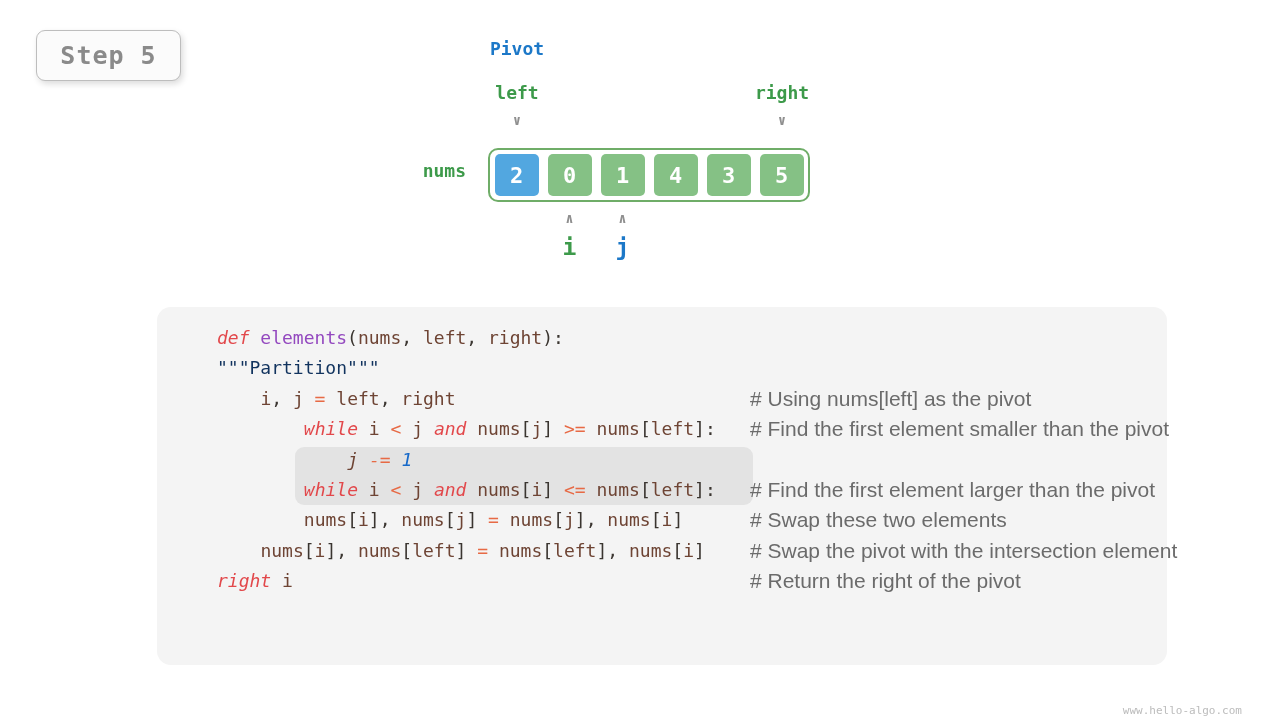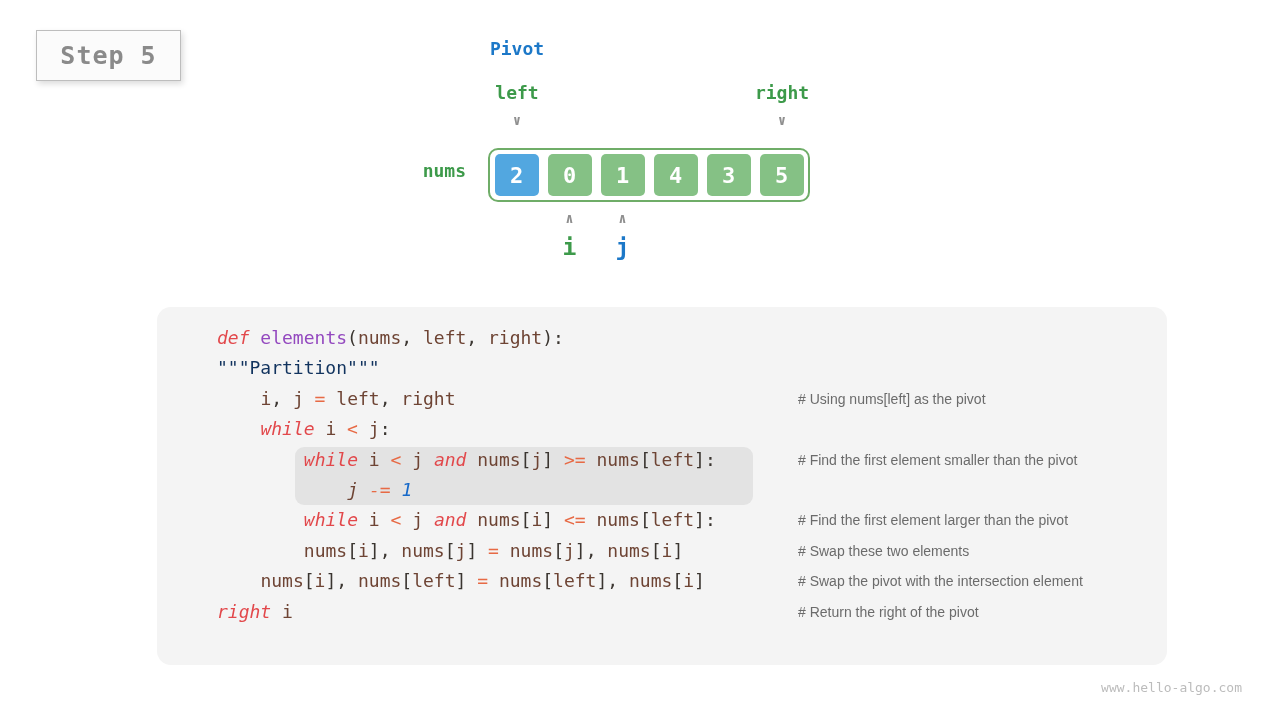--- a/index.html
+++ b/index.html
@@ -3,21 +3,21 @@
 <meta charset="utf-8">
 <style>
   html,body{margin:0;padding:0;background:#ffffff;}
   .canvas{
     position:relative;width:1280px;height:720px;background:#ffffff;overflow:hidden;
     font-family:"DejaVu Sans Mono","Liberation Mono",monospace;
   }
   
   .step-box{
     position:absolute;left:36px;top:30px;width:143px;height:49px;
-    border:1.5px solid #bdbdbd;border-radius:0;background:#fbfbfb;
+    border:1.5px solid #bdbdbd;border-radius:9px;background:#fbfbfb;
     box-shadow:2px 3px 6px rgba(0,0,0,0.14);
     display:flex;align-items:center;justify-content:center;
     font-size:25px;font-weight:bold;color:#8a8a8a;letter-spacing:1px;
   }
   
   .lbl{position:absolute;font-weight:bold;font-size:18px;text-align:center;}
   .pivot-label{left:457px;top:38px;width:120px;color:var(--blue);}
   .left-label{left:457px;top:82px;width:120px;color:var(--green);}
   .right-label{left:722px;top:82px;width:120px;color:var(--green);}
   .nums-label{left:346px;top:160px;width:120px;text-align:right;color:var(--green);}
@@ -48,32 +48,32 @@
   }
   .code-highlight{
     position:absolute;left:138px;top:140px;width:458px;height:58px;
     background:var(--hl-bg);border-radius:9px;
   }
   .code-inner{position:absolute;left:60px;top:16px;right:10px;}
   .code-line{position:relative;height:30.4px;line-height:30.4px;white-space:pre;font-size:18px;}
   .code-comment{
     position:absolute;left:533px;top:0;
     font-family:"Liberation Sans","DejaVu Sans",sans-serif;
-    font-size:14px;color:#6b6b6b;white-space:pre;margin-left:48px;
+    font-size:21px;color:#6b6b6b;white-space:pre;
   }
   .tok-kw{color:var(--tok-kw);font-style:italic;}
   .tok-op{color:var(--tok-op);}
   .tok-fn{color:var(--tok-fn);}
   .tok-num{color:var(--tok-num);}
   .tok-str{color:var(--tok-str);}
   .tok-var{color:var(--tok-var);}
   .tok-pl{color:var(--tok-pl);}
   
   .watermark{
-    position:absolute;right:38px;top:680px;font-size:13px;color:#bcbcbc;
+    position:absolute;right:38px;top:704px;font-size:11px;color:#bcbcbc;
   }
 </style>
 </head>
 <body>
 
 <div class="canvas" style="--blue: #1c78c8; --green: #3d9a4a; --cell-green: #85c185; --cell-blue: #52a7e0; --array-border: #6fad68; --arrow-gray: #8f8f8f; --code-bg: #f4f4f4; --hl-bg: #e3e3e3; --tok-kw: #e2484b; --tok-op: #e76a45; --tok-fn: #9348bf; --tok-num: #1769c9; --tok-str: #11335e; --tok-var: #6e4434; --tok-pl: #3a3530;">
 
   <div class="step-box">
     <span>Step 5</span>
   </div>
@@ -100,21 +100,20 @@
   <div class="arrow ptr-arrow" id="j-arrow" style="left: 610.5px;">∧</div>
   <div class="ptr-label green" id="i-label" style="left: 557.5px;">i</div>
   <div class="ptr-label blue" id="j-label" style="left: 610.5px;">j</div>
 
   <div class="code-block">
     <div class="code-highlight"></div>
     <div class="code-inner" id="code-lines">
         <div class="code-line"><span style="padding-left: 0px;"><span class="tok-kw">def</span><span class="tok-pl"> </span><span class="tok-fn">elements</span><span class="tok-pl">(</span><span class="tok-var">nums</span><span class="tok-pl">, </span><span class="tok-var">left</span><span class="tok-pl">, </span><span class="tok-var">right</span><span class="tok-pl">):</span></span></div>
         <div class="code-line"><span style="padding-left: 0px;"><span class="tok-str">"""Partition"""</span></span></div>
         <div class="code-line"><span style="padding-left: 43.4px;"><span class="tok-var">i</span><span class="tok-pl">, </span><span class="tok-var">j</span><span class="tok-pl"> </span><span class="tok-op">=</span><span class="tok-pl"> </span><span class="tok-var">left</span><span class="tok-pl">, </span><span class="tok-var">right</span></span><span class="code-comment"># Using nums[left] as the pivot</span></div>
-        <div class="code-line"><span style="padding-left: 43.4px;"><span class="tok-kw">while</span><span class="tok-pl"> </span><span class="tok-var">i</span><span class="tok-pl"> </span><span class="tok-op">&lt;</span><span class="tok-pl"> </span><span class="tok-var">j</span><span class="tok-pl">:</span></span></div>
         <div class="code-line"><span style="padding-left: 86.8px;"><span class="tok-kw">while</span><span class="tok-pl"> </span><span class="tok-var">i</span><span class="tok-pl"> </span><span class="tok-op">&lt;</span><span class="tok-pl"> </span><span class="tok-var">j</span><span class="tok-pl"> </span><span class="tok-kw">and</span><span class="tok-pl"> </span><span class="tok-var">nums</span><span class="tok-pl">[</span><span class="tok-var">j</span><span class="tok-pl">] </span><span class="tok-op">&gt;=</span><span class="tok-pl"> </span><span class="tok-var">nums</span><span class="tok-pl">[</span><span class="tok-var">left</span><span class="tok-pl">]:</span></span><span class="code-comment"># Find the first element smaller than the pivot</span></div>
         <div class="code-line"><span style="padding-left: 130.2px; font-style: italic;"><span class="tok-var">j</span><span class="tok-pl"> </span><span class="tok-op">-=</span><span class="tok-pl"> </span><span class="tok-num">1</span></span></div>
         <div class="code-line"><span style="padding-left: 86.8px;"><span class="tok-kw">while</span><span class="tok-pl"> </span><span class="tok-var">i</span><span class="tok-pl"> </span><span class="tok-op">&lt;</span><span class="tok-pl"> </span><span class="tok-var">j</span><span class="tok-pl"> </span><span class="tok-kw">and</span><span class="tok-pl"> </span><span class="tok-var">nums</span><span class="tok-pl">[</span><span class="tok-var">i</span><span class="tok-pl">] </span><span class="tok-op">&lt;=</span><span class="tok-pl"> </span><span class="tok-var">nums</span><span class="tok-pl">[</span><span class="tok-var">left</span><span class="tok-pl">]:</span></span><span class="code-comment"># Find the first element larger than the pivot</span></div>
         <div class="code-line"><span style="padding-left: 86.8px;"><span class="tok-var">nums</span><span class="tok-pl">[</span><span class="tok-var">i</span><span class="tok-pl">], </span><span class="tok-var">nums</span><span class="tok-pl">[</span><span class="tok-var">j</span><span class="tok-pl">] </span><span class="tok-op">=</span><span class="tok-pl"> </span><span class="tok-var">nums</span><span class="tok-pl">[</span><span class="tok-var">j</span><span class="tok-pl">], </span><span class="tok-var">nums</span><span class="tok-pl">[</span><span class="tok-var">i</span><span class="tok-pl">]</span></span><span class="code-comment"># Swap these two elements</span></div>
         <div class="code-line"><span style="padding-left: 43.4px;"><span class="tok-var">nums</span><span class="tok-pl">[</span><span class="tok-var">i</span><span class="tok-pl">], </span><span class="tok-var">nums</span><span class="tok-pl">[</span><span class="tok-var">left</span><span class="tok-pl">] </span><span class="tok-op">=</span><span class="tok-pl"> </span><span class="tok-var">nums</span><span class="tok-pl">[</span><span class="tok-var">left</span><span class="tok-pl">], </span><span class="tok-var">nums</span><span class="tok-pl">[</span><span class="tok-var">i</span><span class="tok-pl">]</span></span><span class="code-comment"># Swap the pivot with the intersection element</span></div>
         <div class="code-line"><span style="padding-left: 0px;"><span class="tok-kw">right</span><span class="tok-pl"> </span><span class="tok-var">i</span></span><span class="code-comment"># Return the right of the pivot</span></div>
       </div>
   </div>
 
   <div class="watermark">www.hello-algo.com</div>

